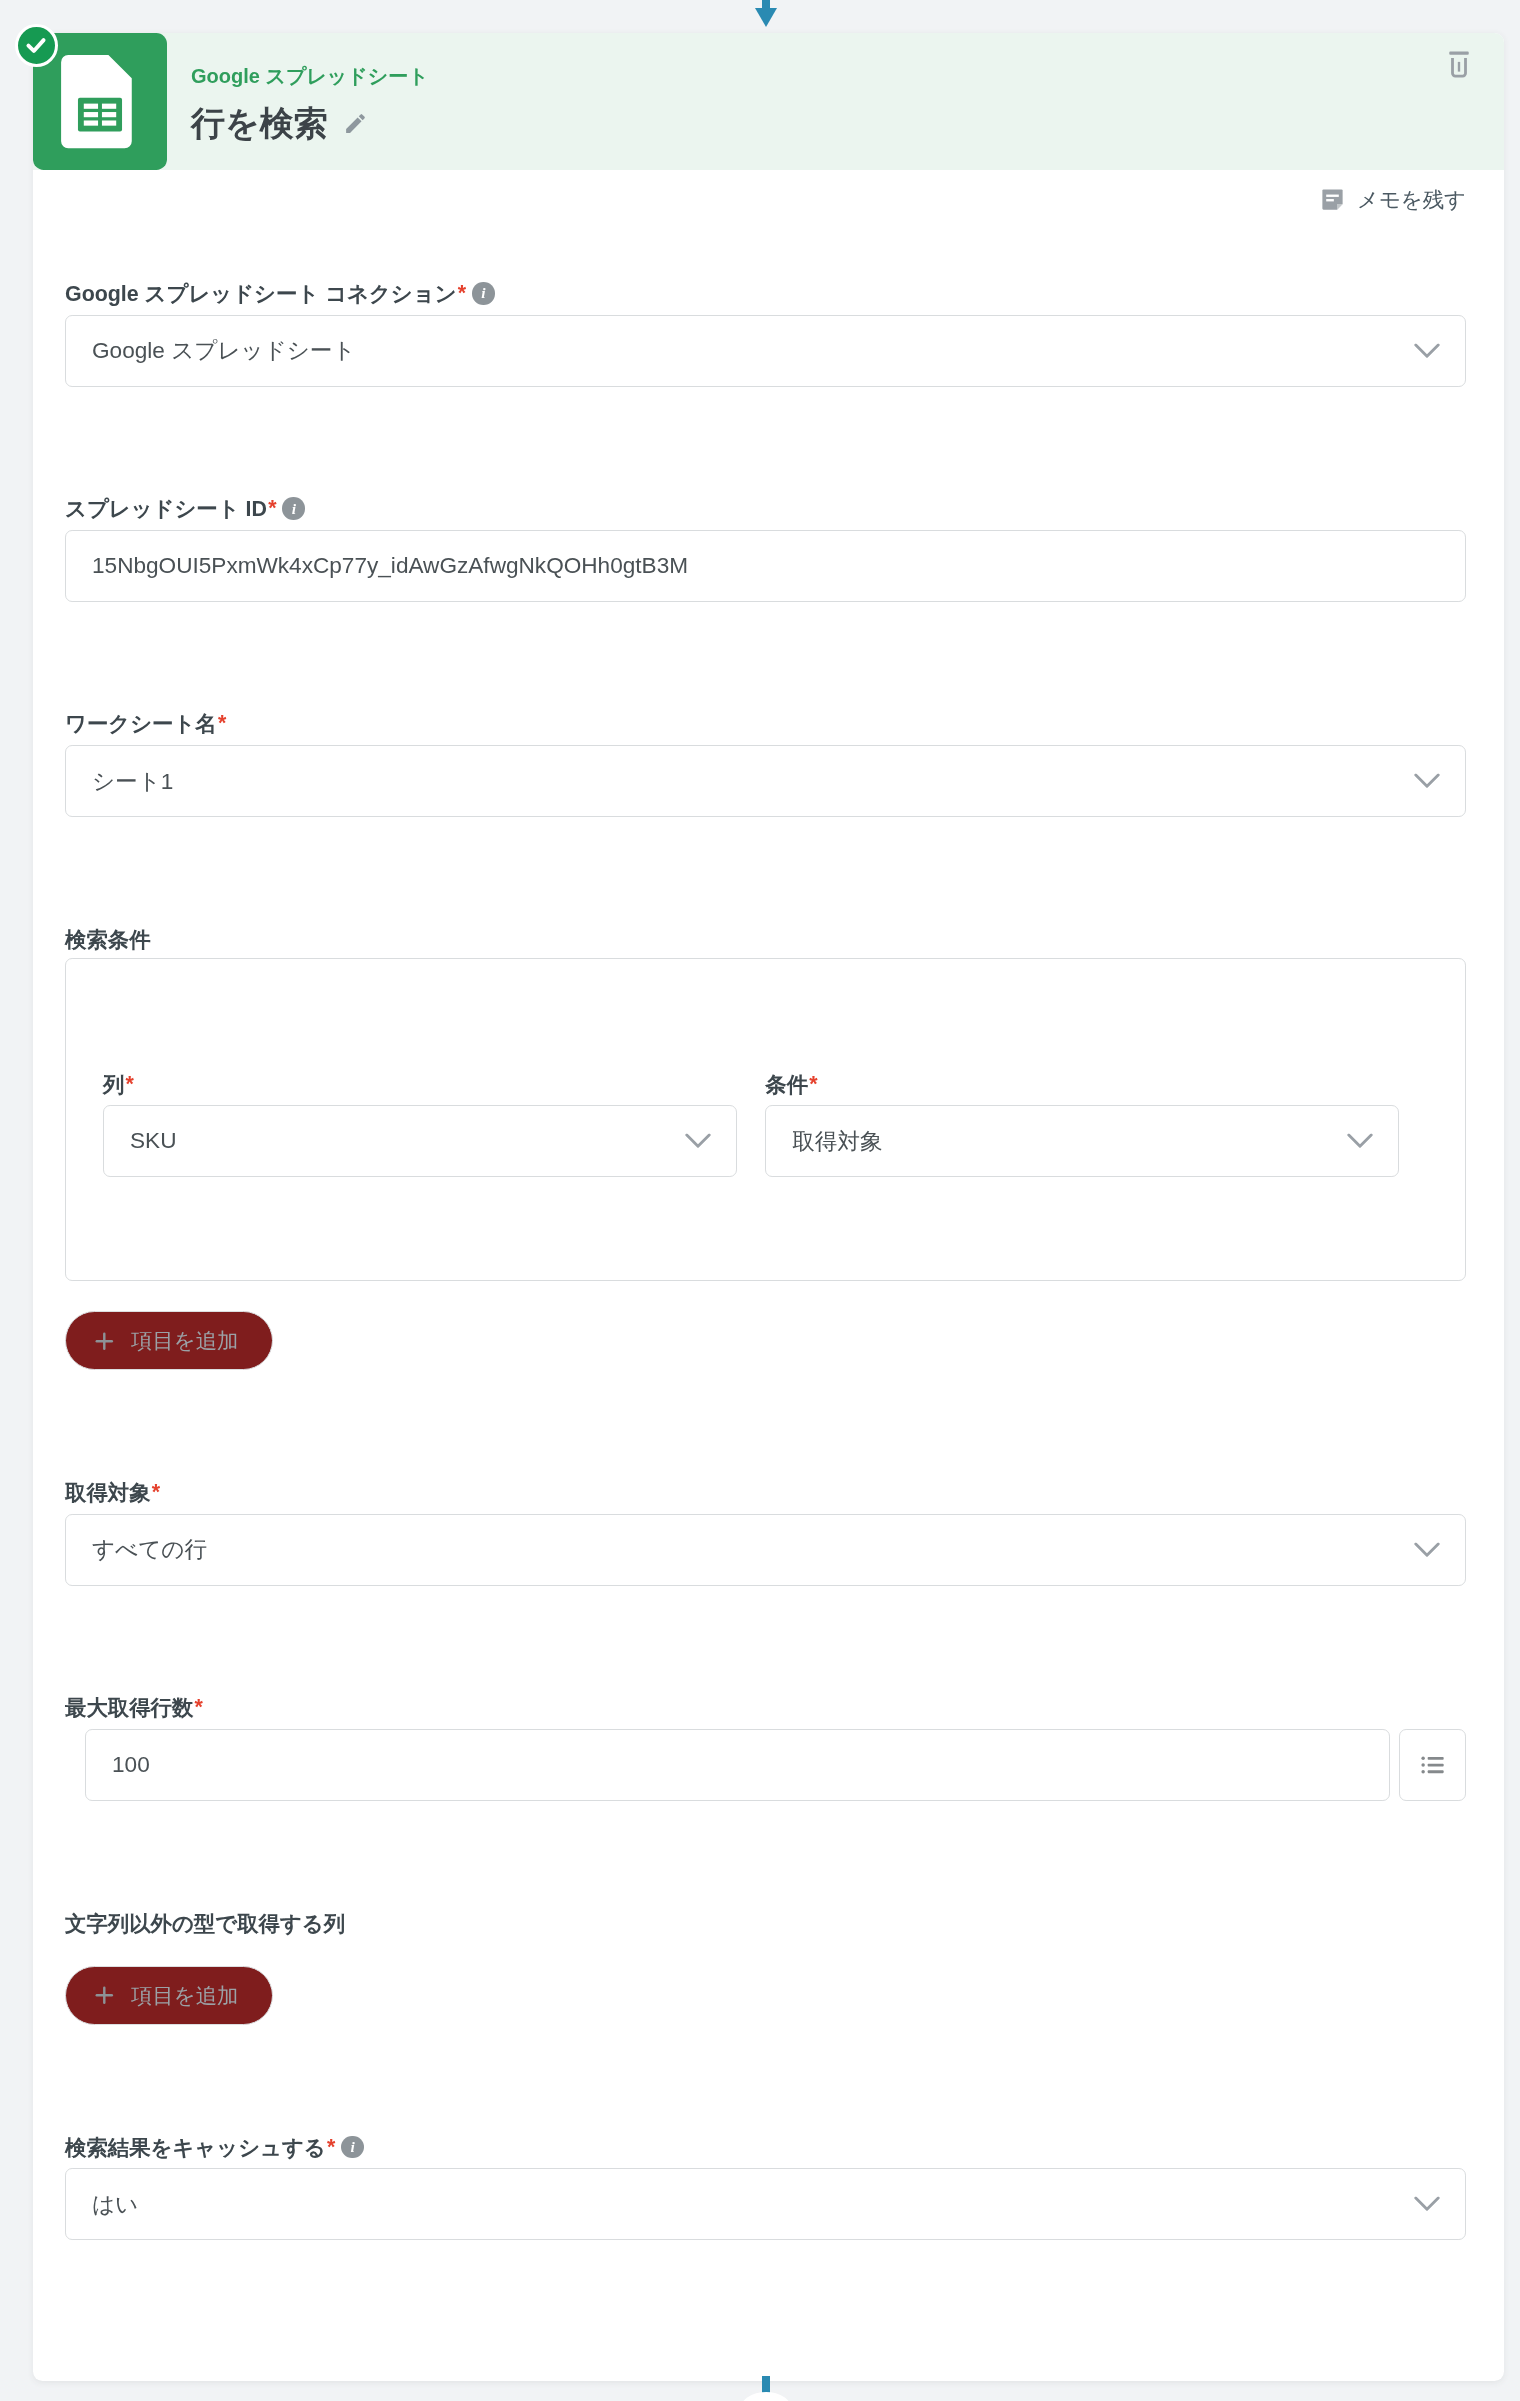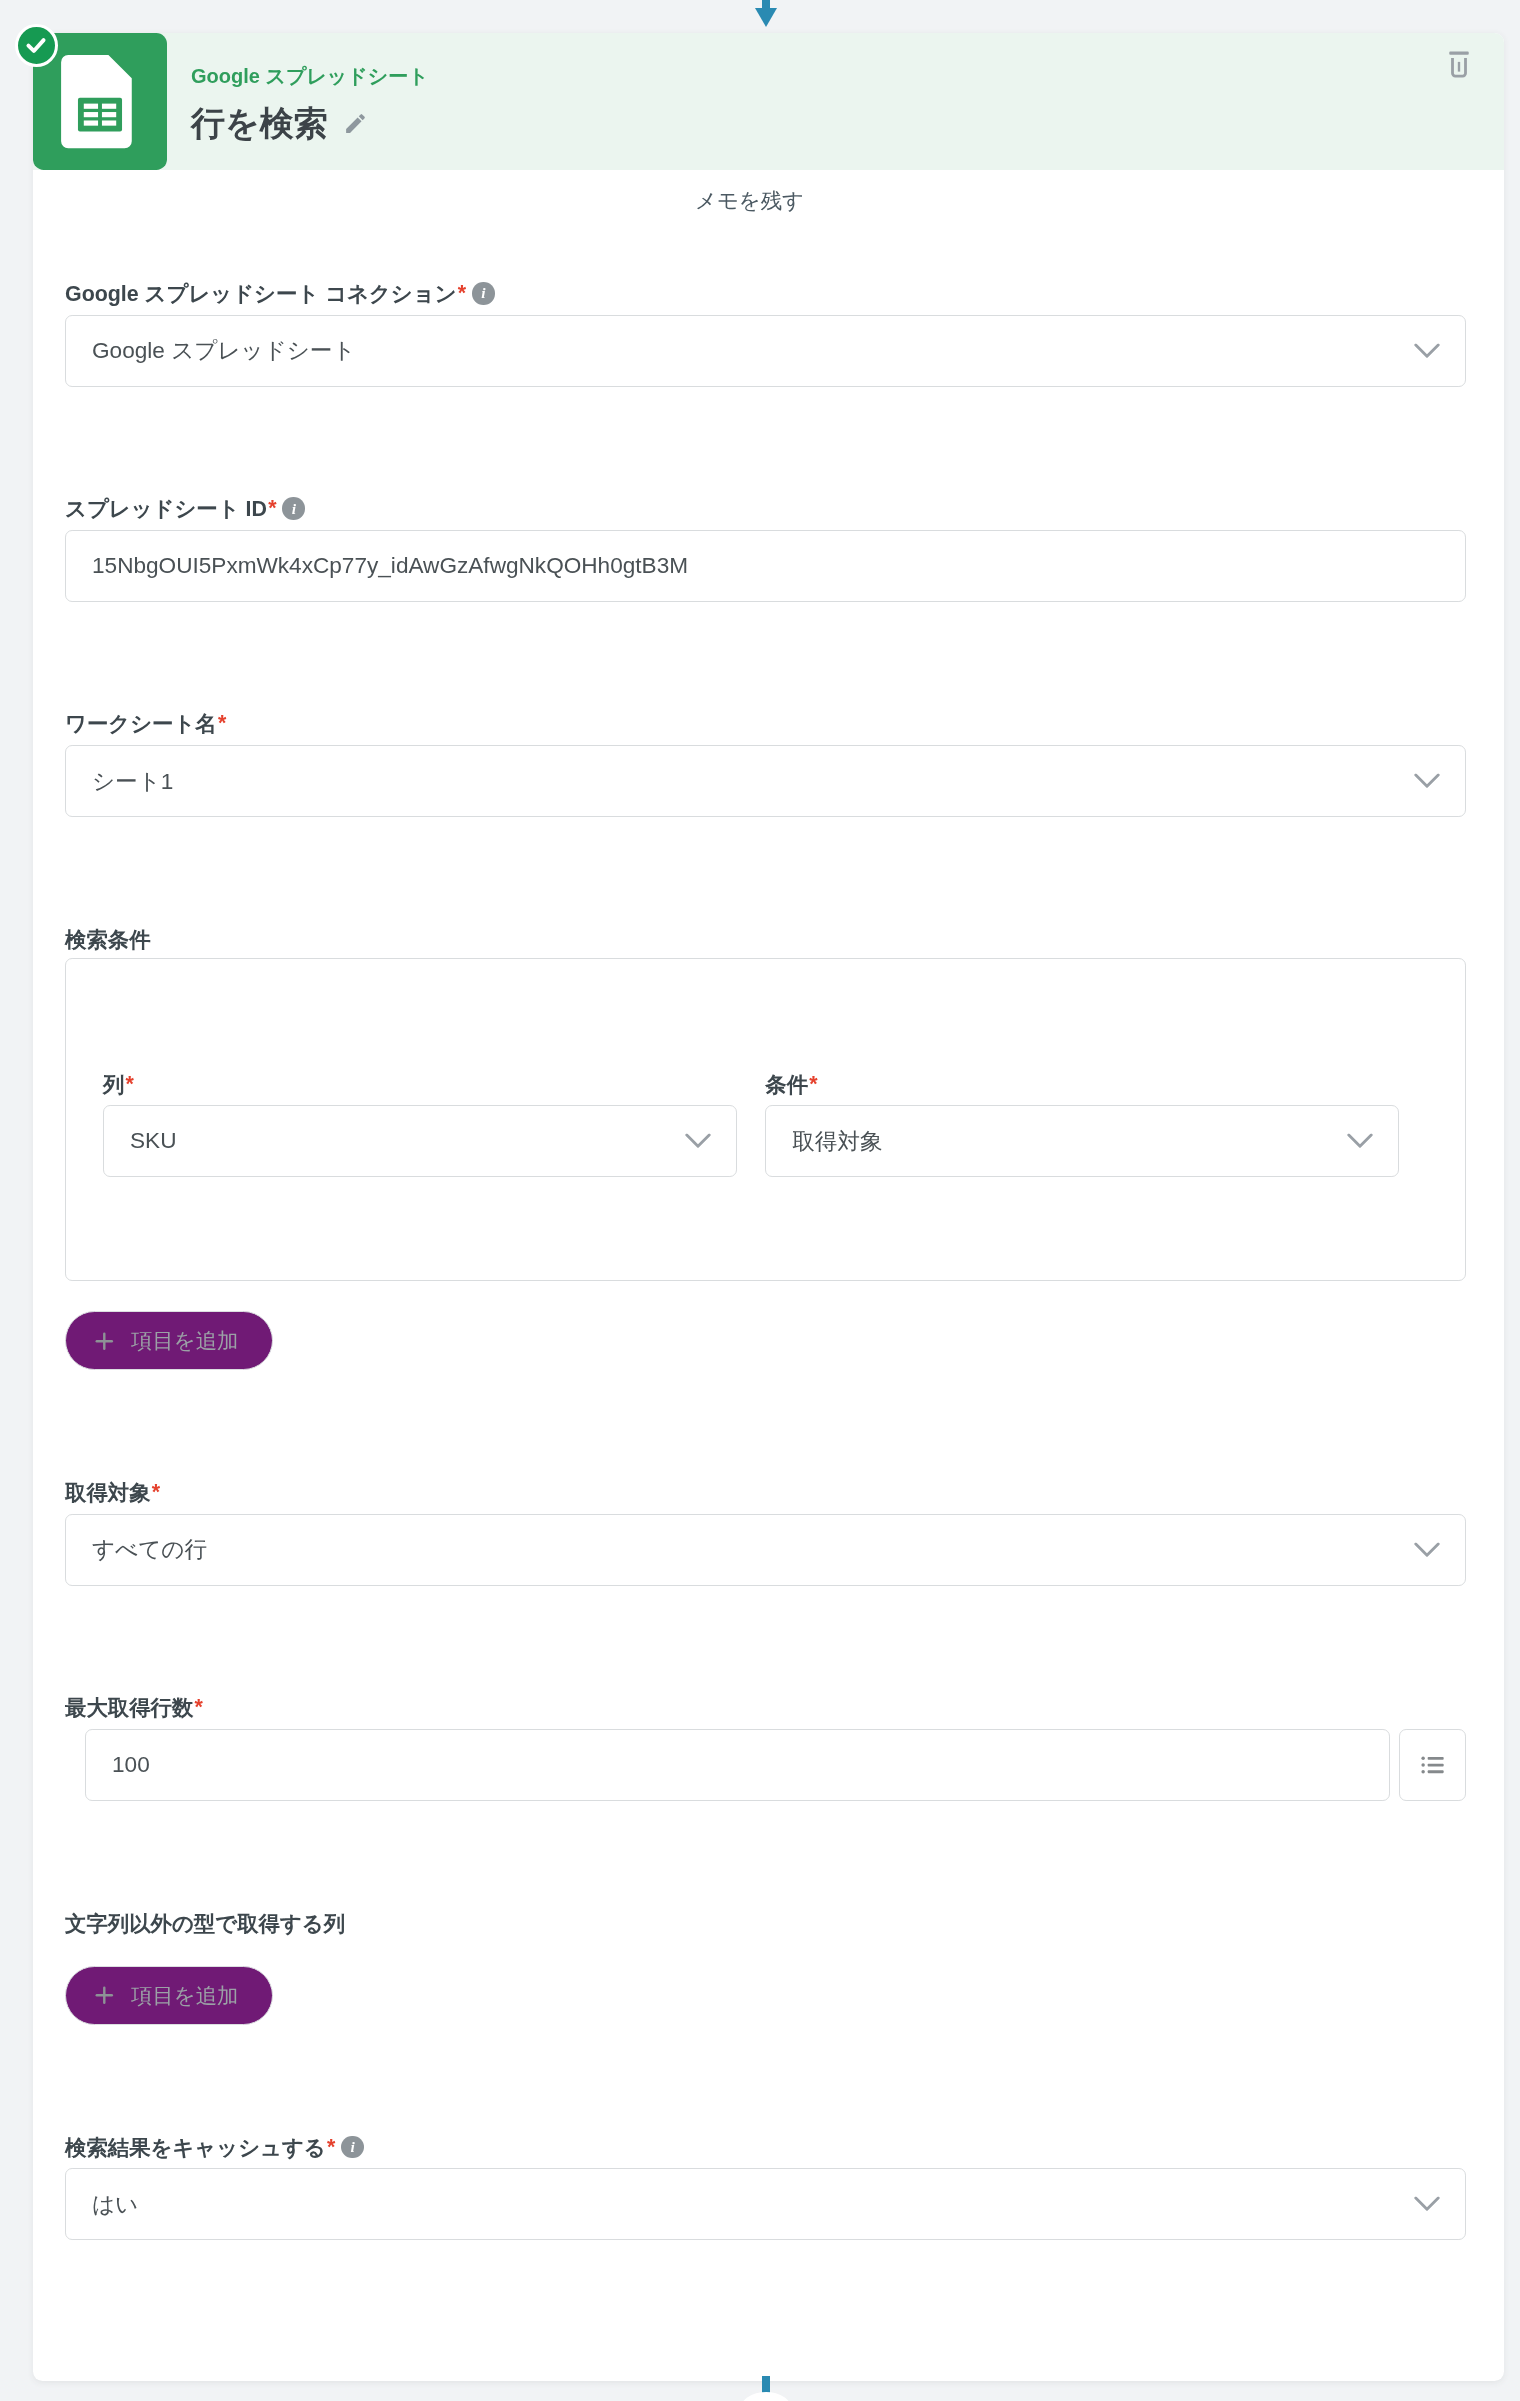--- a/index.html
+++ b/index.html
@@ -38,21 +38,21 @@
     display:flex; align-items:center; justify-content:center;
   }
   .header-texts { position:absolute; left:158px; top:30px; }
   .app-name { font-size:20px; font-weight:700; color:#2f9e5c; line-height:26px; }
   .title-row { display:flex; align-items:center; gap:15.4px; margin-top:18px; }
   .step-title { font-size:34px; font-weight:700; color:#3c4348; line-height:32px; }
   .trash-btn { position:absolute; right:30px; top:14.3px; width:31px; height:33px; display:flex; align-items:center; justify-content:center; cursor:pointer; }
 
   .note-row {
     display:flex; justify-content:flex-end; align-items:center; gap:10.7px;
-    margin: 14.3px 38px 0 0; height:31px; cursor:pointer;flex-direction:column;
+    margin: 14.3px 38px 0 0; height:31px; cursor:pointer;
   }
   .note-label { font-size:21.4px; color:#4b5962; }
 
   .body-pad { padding: 0 38px 0 32px; }
 
   .field-group { margin-top: 109px; }
   .field-group.first { margin-top: 65px; }
   .label-row { display:flex; align-items:center; gap:0; height:26px; }
   .field-label { font-size:21.4px; font-weight:700; color:#3d474d; }
   .req { font-size:21.4px; font-weight:700; color:#e5412d; margin-left:1.2px; }
@@ -72,21 +72,21 @@
 
   .search-box {
     margin-top:6px; border:1.2px solid #d9dcde; border-radius:7.1px;
     padding: 112px 66px 103px 37px; background:#ffffff;
   }
   .search-cols { display:flex; gap:28.5px; }
   .search-col { flex:1; }
 
   .add-btn {
     margin-top:30px; height:59px; width:fit-content;
-    border:1.2px solid #dcdfe1; border-radius:30px; background:#701a75;
+    border:1.2px solid #dcdfe1; border-radius:30px; background:#7f1d1d;
     display:flex; align-items:center; gap:15.4px; padding:0 34px 0 27px;
     color:#9ba1a6; font-size:21.4px; cursor:pointer;
   }
 
   .row-with-side { display:flex; gap:9.5px; margin-top:8.3px;padding-left:20px; }
   .row-with-side .control { flex:1; margin-top:0; cursor:text; }
   .side-btn {
     width:67px; height:72px; border:1.2px solid #d9dcde; border-radius:7.1px; background:#ffffff;
     display:flex; align-items:center; justify-content:center; cursor:pointer;
   }

